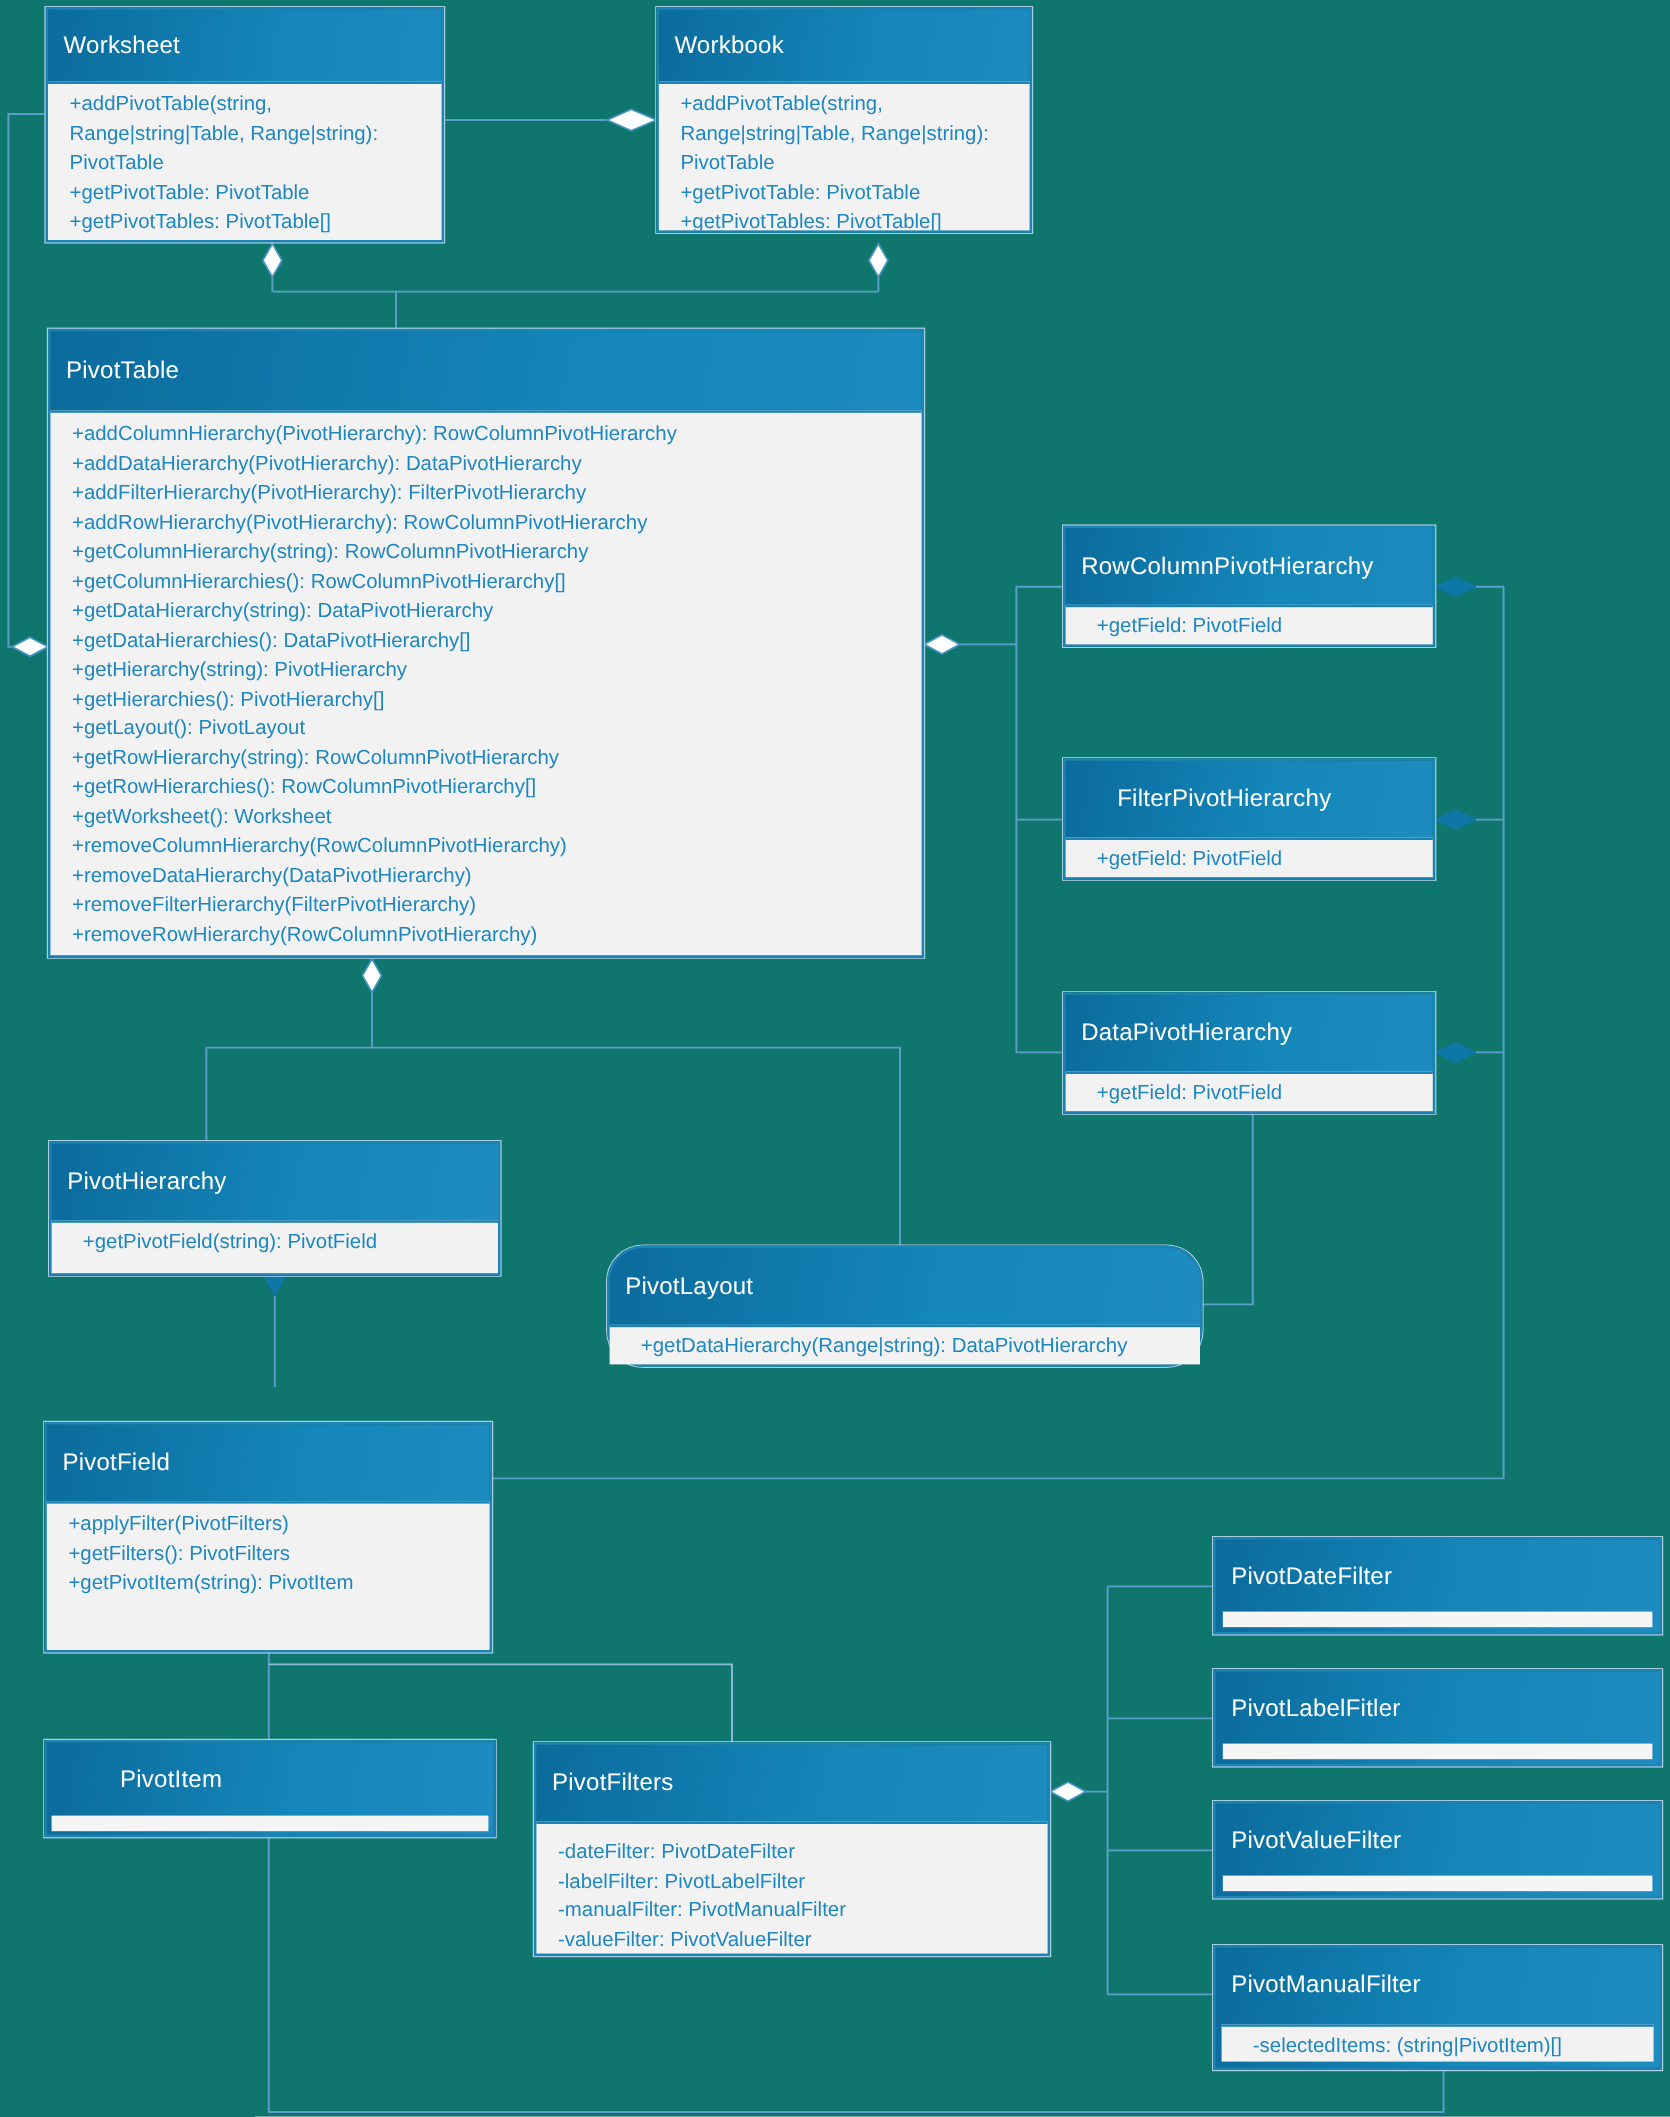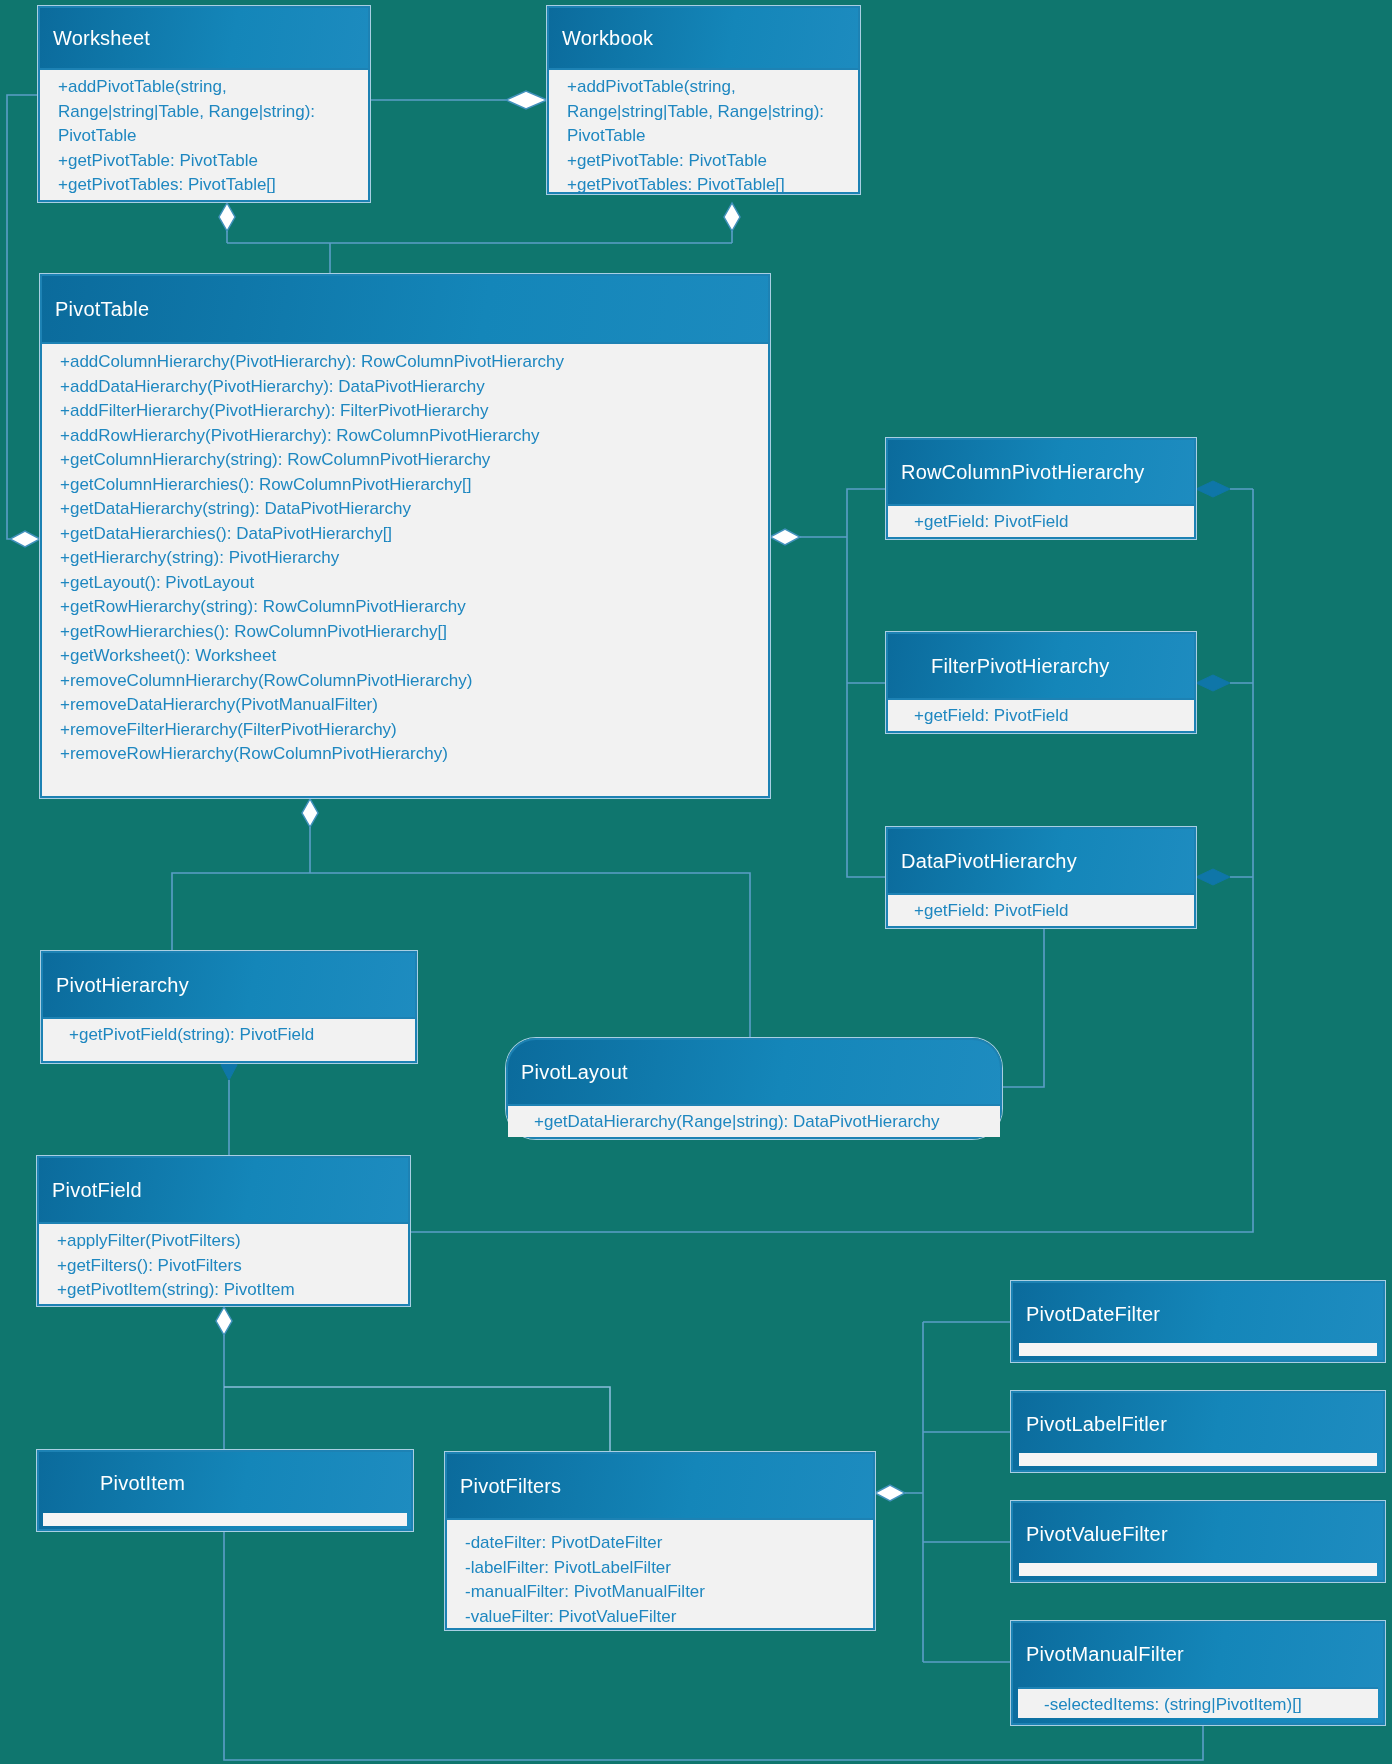--- a/index.html
+++ b/index.html
@@ -90,26 +90,27 @@
     <div class="cls-body" style="top:66px;padding-top:6px;">
         <div class="member">+addColumnHierarchy(PivotHierarchy): RowColumnPivotHierarchy</div>
         <div class="member">+addDataHierarchy(PivotHierarchy): DataPivotHierarchy</div>
         <div class="member">+addFilterHierarchy(PivotHierarchy): FilterPivotHierarchy</div>
         <div class="member">+addRowHierarchy(PivotHierarchy): RowColumnPivotHierarchy</div>
         <div class="member">+getColumnHierarchy(string): RowColumnPivotHierarchy</div>
         <div class="member">+getColumnHierarchies(): RowColumnPivotHierarchy[]</div>
         <div class="member">+getDataHierarchy(string): DataPivotHierarchy</div>
         <div class="member">+getDataHierarchies(): DataPivotHierarchy[]</div>
         <div class="member">+getHierarchy(string): PivotHierarchy</div>
+        <div class="member">+getHierarchies(): PivotHierarchy[]</div>
         <div class="member">+getLayout(): PivotLayout</div>
         <div class="member">+getRowHierarchy(string): RowColumnPivotHierarchy</div>
         <div class="member">+getRowHierarchies(): RowColumnPivotHierarchy[]</div>
         <div class="member">+getWorksheet(): Worksheet</div>
         <div class="member">+removeColumnHierarchy(RowColumnPivotHierarchy)</div>
-        <div class="member">+removeDataHierarchy(PivotManualFilter)</div>
+        <div class="member">+removeDataHierarchy(DataPivotHierarchy)</div>
         <div class="member">+removeFilterHierarchy(FilterPivotHierarchy)</div>
         <div class="member">+removeRowHierarchy(RowColumnPivotHierarchy)</div>
       </div>
   </div>
 
   <div class="cls attr-tall" style="left:886px;top:438px;width:310px;height:101px;">
     <div class="cls-header" style="height:64px;">RowColumnPivotHierarchy</div>
     <div class="cls-body" style="top:64px;">
         <div class="member">+getField: PivotField</div>
       </div>
@@ -136,21 +137,21 @@
       </div>
   </div>
 
   <div class="cls attr-tall" style="left:506px;top:1038px;width:496px;height:101px;border-radius:30px;">
     <div class="cls-header" style="height:64px;">PivotLayout</div>
     <div class="cls-body" style="top:64px;">
         <div class="member">+getDataHierarchy(Range|string): DataPivotHierarchy</div>
       </div>
   </div>
 
-  <div class="cls" style="left:37px;top:1156px;width:373px;height:150px;">
+  <div class="cls" style="left:37px;top:1185px;width:373px;height:192px;">
     <div class="cls-header" style="height:64px;">PivotField</div>
     <div class="cls-body" style="top:64px;padding-top:5px;">
         <div class="member">+applyFilter(PivotFilters)</div>
         <div class="member">+getFilters(): PivotFilters</div>
         <div class="member">+getPivotItem(string): PivotItem</div>
       </div>
   </div>
 
   <div class="cls" style="left:37px;top:1450px;width:376px;height:81px;padding-left:48px;">
     <div class="cls-header" style="height:62px;">PivotItem</div>

